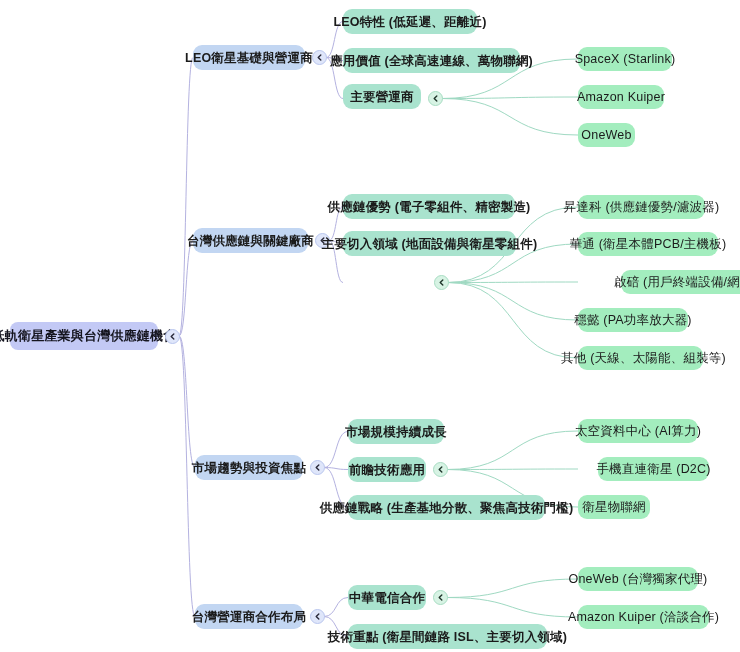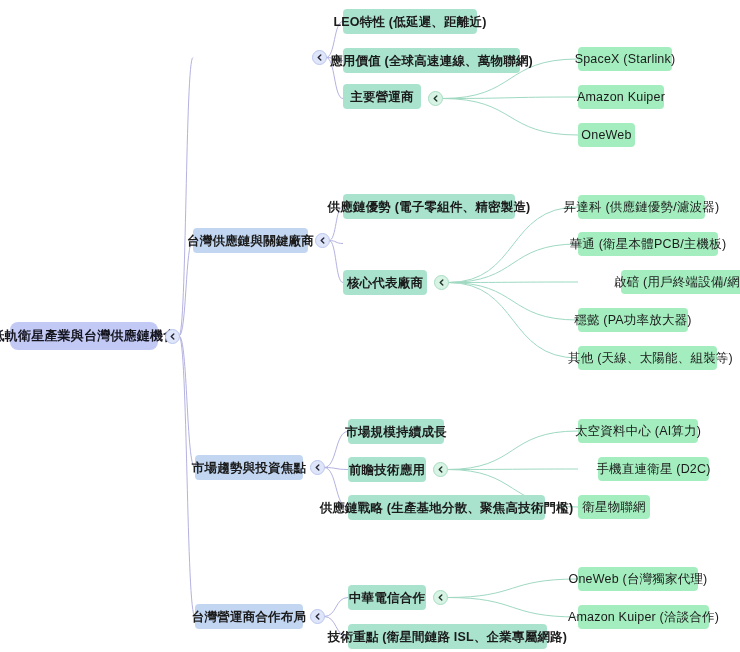--- a/index.html
+++ b/index.html
@@ -23,21 +23,21 @@
     left: 0; top: 0;
     width: 740px; height: 652px;
     pointer-events: none;
   }
   .node {
     position: absolute;
     box-sizing: border-box;
     display: flex;
     align-items: center;
     justify-content: center;
-    border-radius: 4px;
+    border-radius: 9px;
     white-space: nowrap;
     color: #1b1b1b;
     letter-spacing: .2px;
     padding: 0 10px;
     height: 24px;
     font-size: 12.5px;
     line-height: 24px;
   }
   .node.root {
     background: #c3c9f5;
@@ -122,20 +122,21 @@
       <path d="M447,597.5 C519.05,597.5 505.95,579 578,579" fill="none" stroke="#9fd9c2" stroke-width="1"></path>
       <path d="M447,597.5 C519.05,597.5 505.95,617 578,617" fill="none" stroke="#9fd9c2" stroke-width="1"></path>
       <path d="M324,616.5 C337.2,616.5 334.8,636.5 348,636.5" fill="none" stroke="#b4b2e0" stroke-width="1"></path>
     </svg>
 <div class="node root" style="left: 10px; top: 322px; width: 148px;">低軌衛星產業與台灣供應鏈機會</div>
     <div class="toggle blue" style="left: 164.5px; top: 328.5px;">
       <svg width="7" height="7" viewBox="0 0 7 7" aria-hidden="true">
         <path d="M4.8 1 L2.2 3.5 L4.8 6" fill="none" stroke="currentColor" stroke-width="1.4" stroke-linecap="round" stroke-linejoin="round"></path>
       </svg>
     </div>
+    <div class="node lvl1" style="left: 193px; top: 45px; width: 112px;">LEO衛星基礎與營運商</div>
     <div class="toggle blue" style="left: 311.5px; top: 50px;">
       <svg width="7" height="7" viewBox="0 0 7 7" aria-hidden="true">
         <path d="M4.8 1 L2.2 3.5 L4.8 6" fill="none" stroke="currentColor" stroke-width="1.4" stroke-linecap="round" stroke-linejoin="round"></path>
       </svg>
     </div>
     <div class="node lvl2" style="left: 343px; top: 9px; width: 134px;">LEO特性 (低延遲、距離近)</div>
     <div class="node lvl2" style="left: 343px; top: 48px; width: 177px;">應用價值 (全球高速連線、萬物聯網)</div>
     <div class="node lvl2" style="left: 343px; top: 84px; width: 78px;">主要營運商</div>
     <div class="toggle green" style="left: 427.5px; top: 91px;">
       <svg width="7" height="7" viewBox="0 0 7 7" aria-hidden="true">
@@ -145,31 +146,31 @@
     <div class="node lvl3" style="left: 578px; top: 47px; width: 94px;">SpaceX (Starlink)</div>
     <div class="node lvl3" style="left: 578px; top: 85px; width: 86px;">Amazon Kuiper</div>
     <div class="node lvl3" style="left: 578px; top: 123px; width: 57px;">OneWeb</div>
     <div class="node lvl1" style="left: 193px; top: 228px; width: 115px;">台灣供應鏈與關鍵廠商</div>
     <div class="toggle blue" style="left: 314.5px; top: 233px;">
       <svg width="7" height="7" viewBox="0 0 7 7" aria-hidden="true">
         <path d="M4.8 1 L2.2 3.5 L4.8 6" fill="none" stroke="currentColor" stroke-width="1.4" stroke-linecap="round" stroke-linejoin="round"></path>
       </svg>
     </div>
     <div class="node lvl2" style="left: 343px; top: 194px; width: 172px;">供應鏈優勢 (電子零組件、精密製造)</div>
-    <div class="node lvl2" style="left: 343px; top: 270px; width: 84px;">核心代表廠商</div>
+    <div class="node lvl2" style="left: 343px; top: 231px; width: 173px;">主要切入領域 (地面設備與衛星零組件)</div>
     <div class="toggle green" style="left: 433.5px; top: 275px;">
       <svg width="7" height="7" viewBox="0 0 7 7" aria-hidden="true">
         <path d="M4.8 1 L2.2 3.5 L4.8 6" fill="none" stroke="currentColor" stroke-width="1.4" stroke-linecap="round" stroke-linejoin="round"></path>
       </svg>
     </div>
     <div class="node lvl3" style="left: 578px; top: 195px; width: 127px;">昇達科 (供應鏈優勢/濾波器)</div>
     <div class="node lvl3" style="left: 578px; top: 232px; width: 140px;">華通 (衛星本體PCB/主機板)</div>
     <div class="node lvl3" style="left: 578px; top: 270px; width: 129px; margin-left: 43px;">啟碚 (用戶終端設備/網通)</div>
     <div class="node lvl3" style="left: 578px; top: 308px; width: 110px;">穩懿 (PA功率放大器)</div>
-    <div class="node lvl3" style="left: 578px; top: 346px; width: 139px; padding-left: 16px;">其他 (天線、太陽能、組裝等)</div>
+    <div class="node lvl3" style="left: 578px; top: 346px; width: 125px; padding-left: 16px;">其他 (天線、太陽能、組裝等)</div>
     <div class="node lvl1" style="left: 195px; top: 455px; width: 108px;">市場趨勢與投資焦點</div>
     <div class="toggle blue" style="left: 309.5px; top: 460px;">
       <svg width="7" height="7" viewBox="0 0 7 7" aria-hidden="true">
         <path d="M4.8 1 L2.2 3.5 L4.8 6" fill="none" stroke="currentColor" stroke-width="1.4" stroke-linecap="round" stroke-linejoin="round"></path>
       </svg>
     </div>
     <div class="node lvl2" style="left: 348px; top: 419px; width: 96px;">市場規模持續成長</div>
     <div class="node lvl2" style="left: 348px; top: 457px; width: 78px;">前瞻技術應用</div>
     <div class="toggle green" style="left: 432.5px; top: 462px;">
       <svg width="7" height="7" viewBox="0 0 7 7" aria-hidden="true">
@@ -187,14 +188,14 @@
       </svg>
     </div>
     <div class="node lvl2" style="left: 348px; top: 585px; width: 78px;">中華電信合作</div>
     <div class="toggle green" style="left: 432.5px; top: 590px;">
       <svg width="7" height="7" viewBox="0 0 7 7" aria-hidden="true">
         <path d="M4.8 1 L2.2 3.5 L4.8 6" fill="none" stroke="currentColor" stroke-width="1.4" stroke-linecap="round" stroke-linejoin="round"></path>
       </svg>
     </div>
     <div class="node lvl3" style="left: 578px; top: 567px; width: 120px;">OneWeb (台灣獨家代理)</div>
     <div class="node lvl3" style="left: 578px; top: 605px; width: 131px;">Amazon Kuiper (洽談合作)</div>
-    <div class="node lvl2" style="left: 348px; top: 624px; width: 199px;">技術重點 (衛星間鏈路 ISL、企業專屬網路)</div>
+    <div class="node lvl2" style="left: 348px; top: 624px; width: 199px;">技術重點 (衛星間鏈路 ISL、主要切入領域)</div>
   </div>
 
 </body></html>

